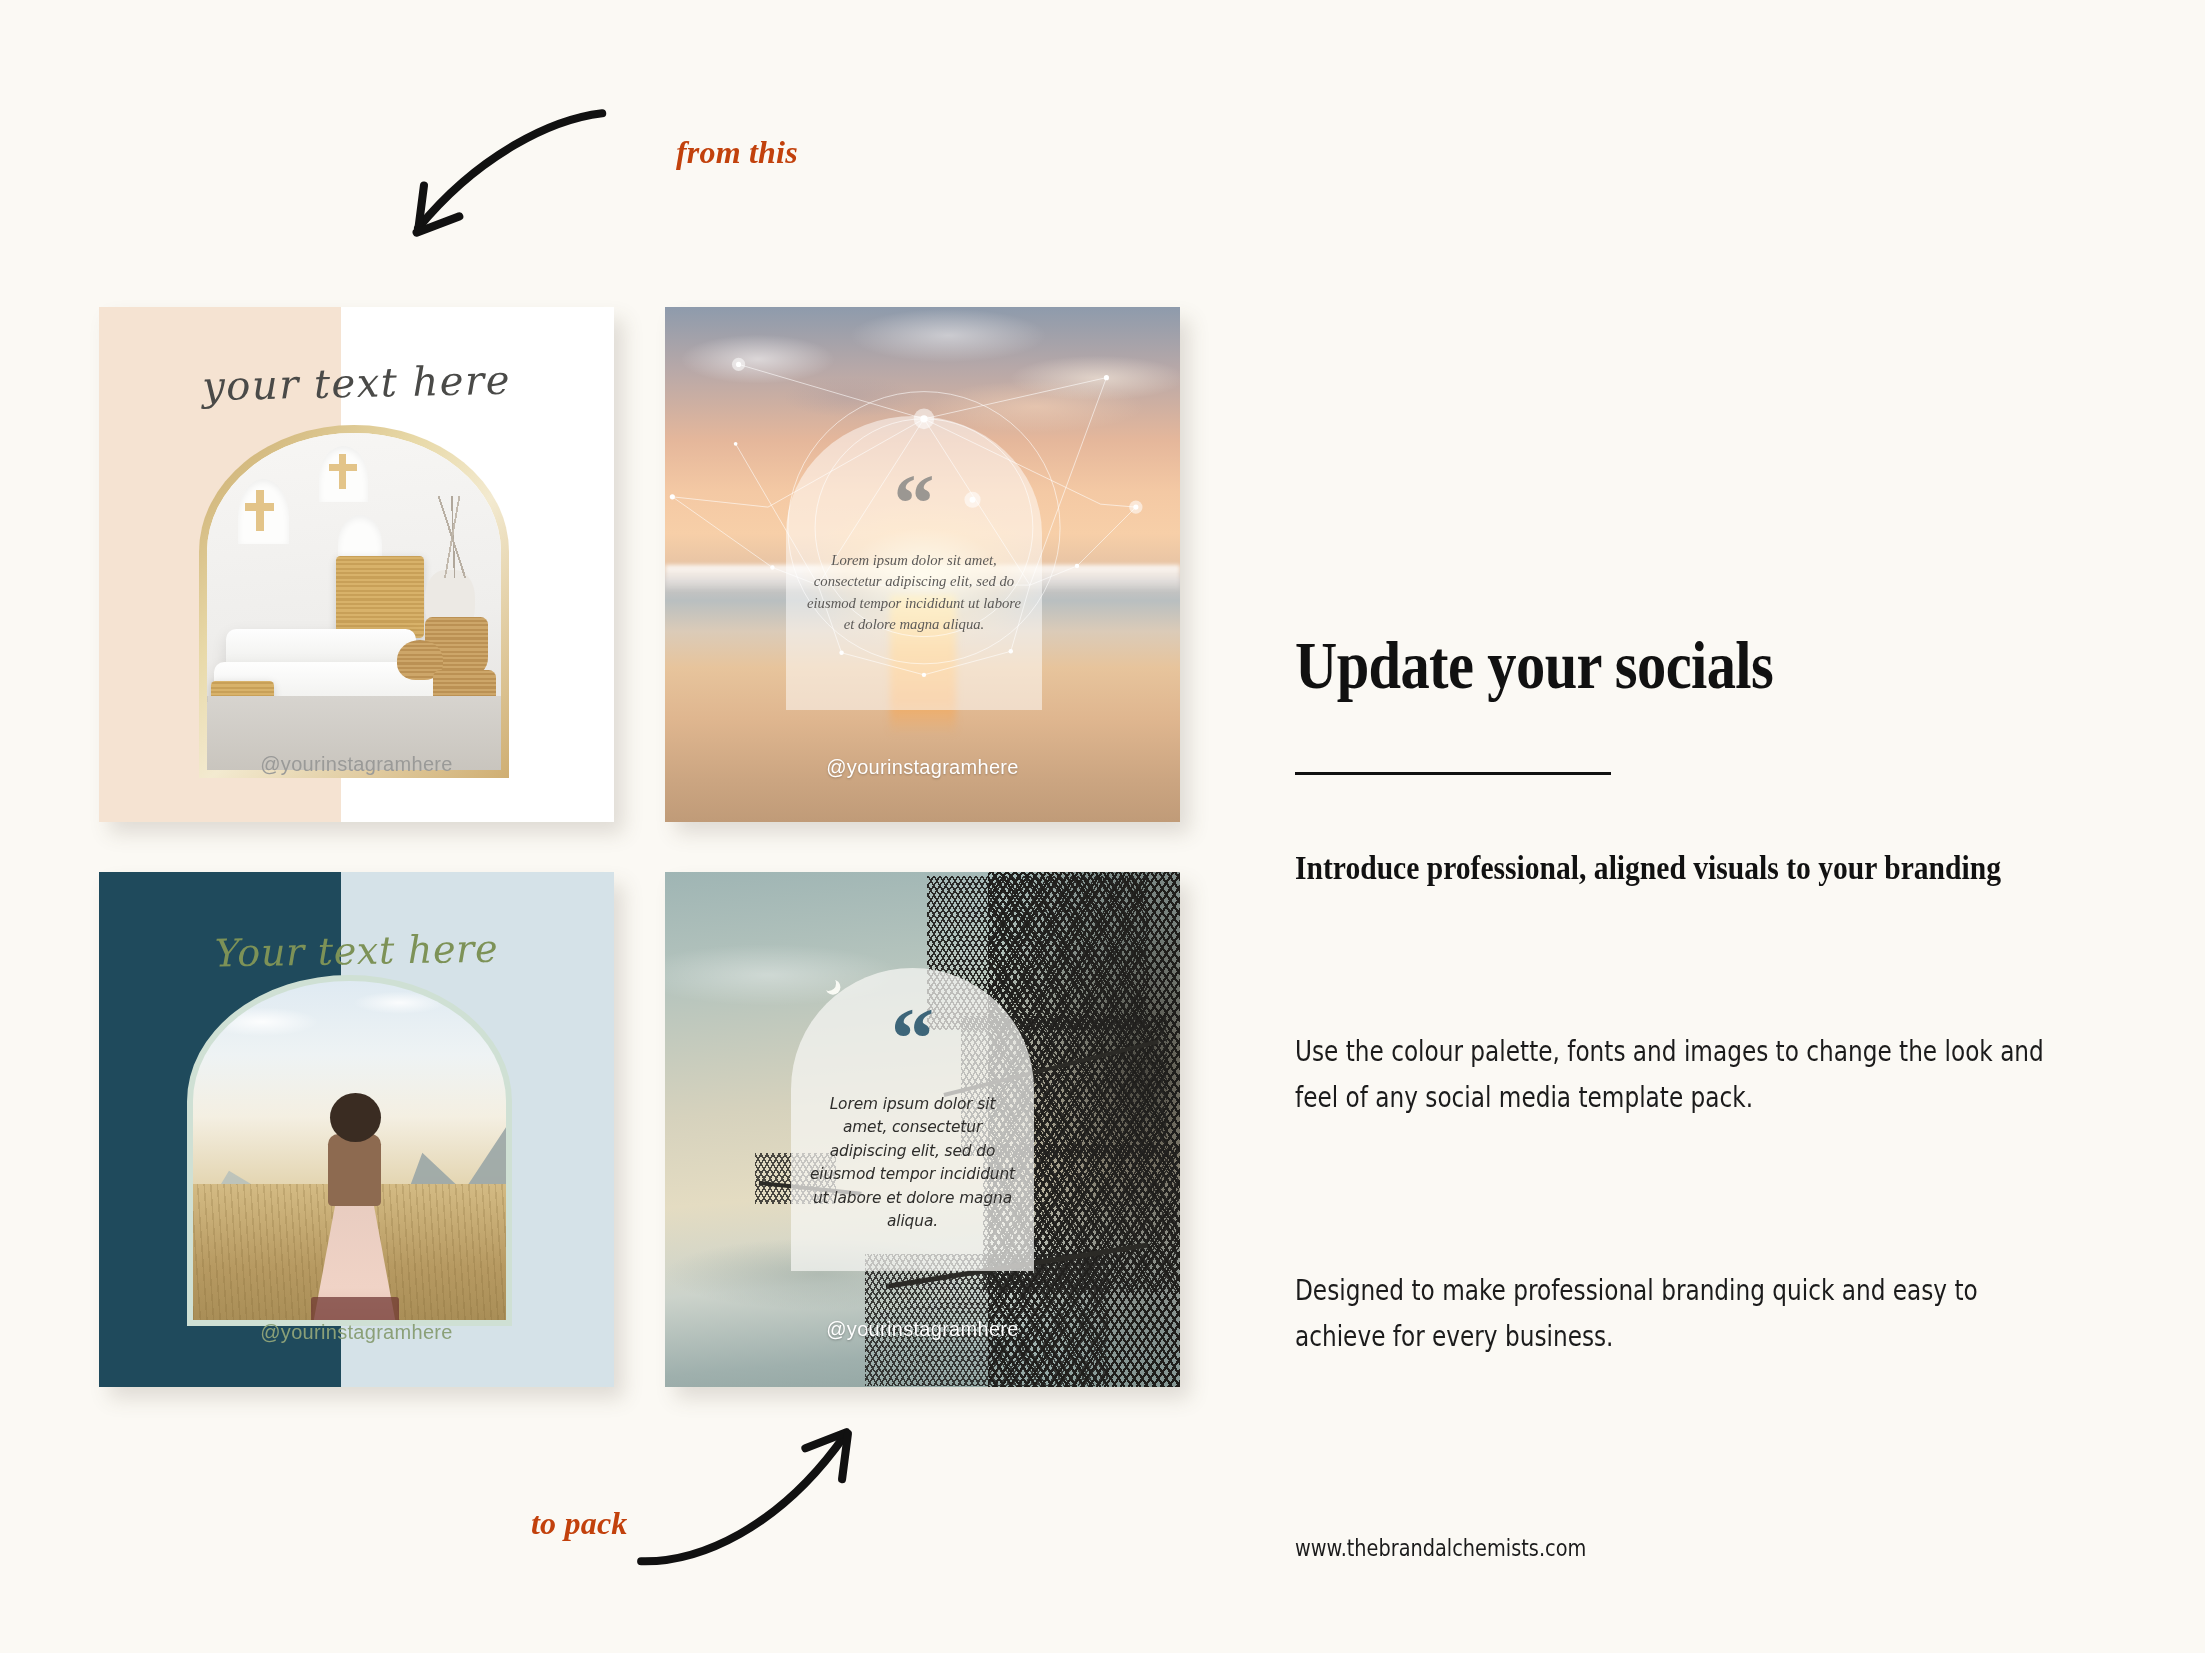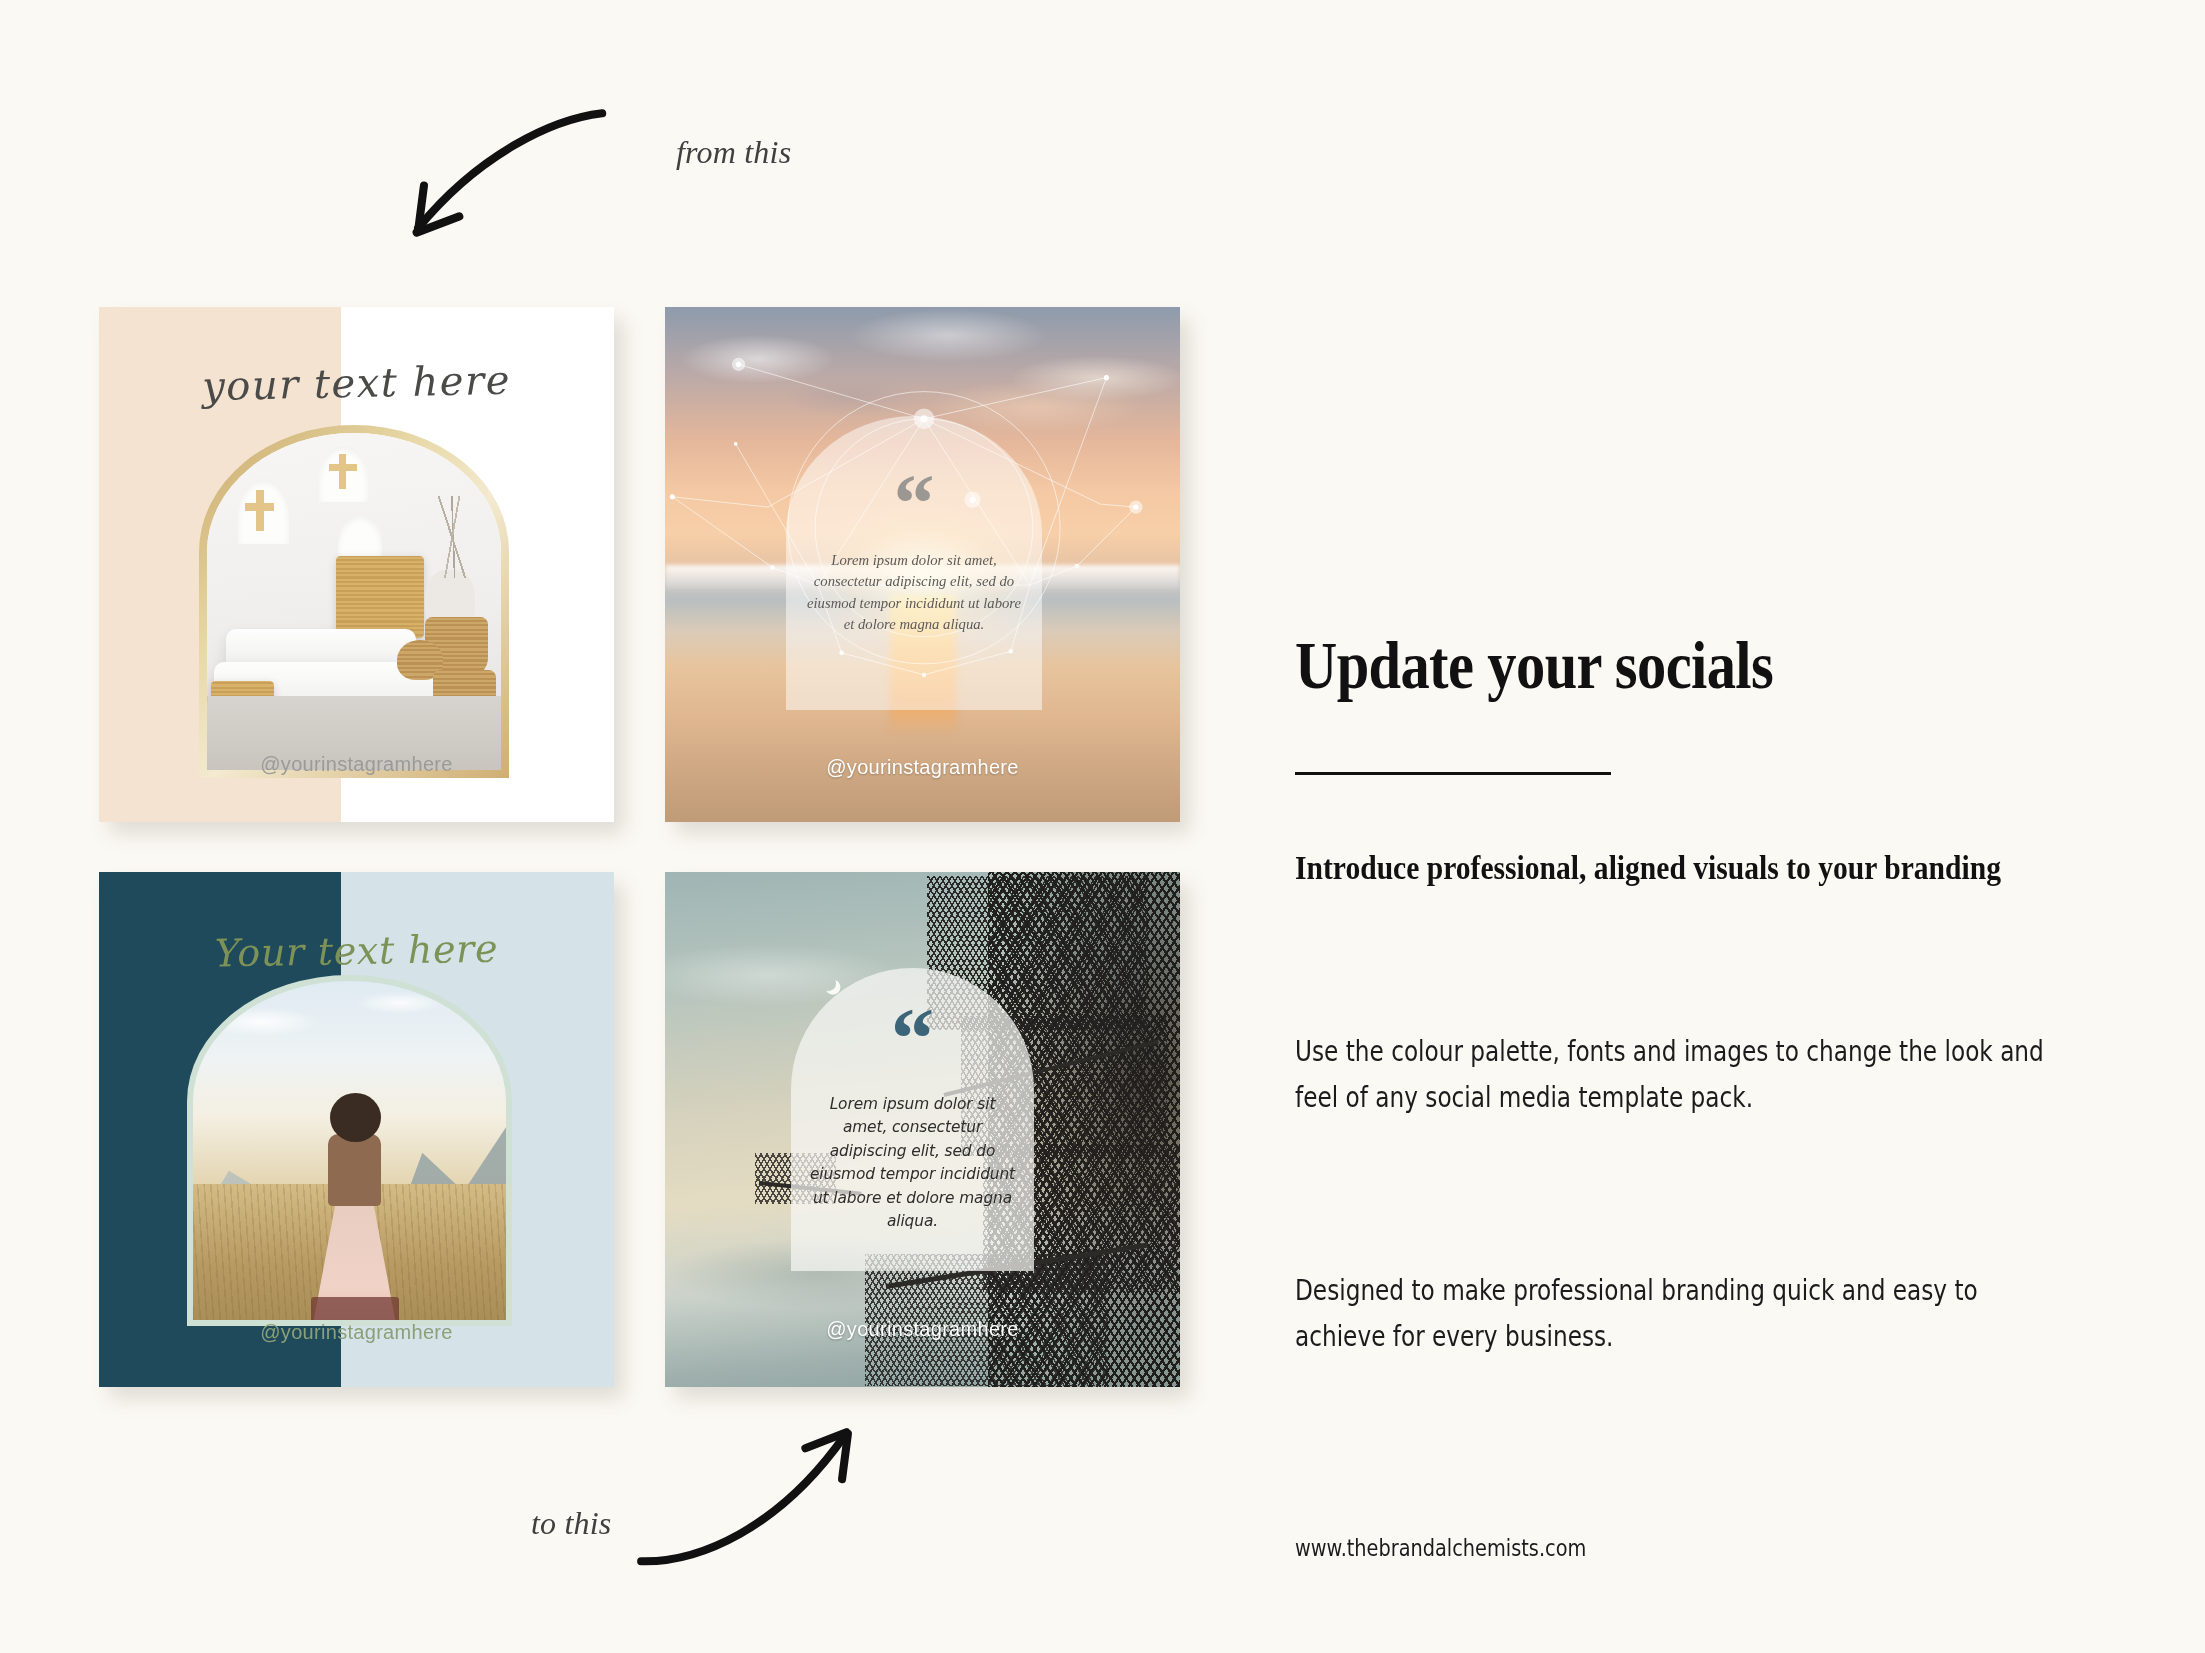--- a/index.html
+++ b/index.html
@@ -9,22 +9,22 @@
     font-family:"Liberation Sans", sans-serif;
     position:relative;
     overflow:hidden;
   }
 
   
   .anno-label{
     position:absolute;
     font-family:"Liberation Serif", serif;
     font-style:italic;
-    font-weight:400;
-    color:#404040;
+    font-weight:700;
+    color:#c2410c;
     letter-spacing:0.2px;
   }
   #from-this-label{ left:676px; top:134px; font-size:32px; }
   #to-this-label  { left:531px; top:1505px; font-size:32px; }
   .anno-arrow{ position:absolute; }
   #from-this-arrow{ left:368px; top:103px; }
   #to-this-arrow  { left:632px; top:1419px; }
 
   
   .card{
@@ -332,21 +332,21 @@
 </head>
 <body>
 
 <div class="anno-label" id="from-this-label">from this</div>
 <svg class="anno-arrow" id="from-this-arrow" width="243" height="162" viewBox="0 0 330 220">
   <path d="M318 14 C 250 22, 150 70, 68 170" fill="none" stroke="#111" stroke-width="11" stroke-linecap="round"></path>
   <path d="M68 174 L 76 112" fill="none" stroke="#111" stroke-width="11" stroke-linecap="round"></path>
   <path d="M66 176 L 124 154" fill="none" stroke="#111" stroke-width="11" stroke-linecap="round"></path>
 </svg>
 
-<div class="anno-label" id="to-this-label">to this</div>
+<div class="anno-label" id="to-this-label">to pack</div>
 <svg class="anno-arrow" id="to-this-arrow" width="250" height="154" viewBox="0 0 340 210">
   <path d="M12 194 C 90 196, 200 150, 290 22" fill="none" stroke="#111" stroke-width="11" stroke-linecap="round"></path>
   <path d="M292 18 L 236 40" fill="none" stroke="#111" stroke-width="11" stroke-linecap="round"></path>
   <path d="M294 20 L 286 82" fill="none" stroke="#111" stroke-width="11" stroke-linecap="round"></path>
 </svg>
 
 <div class="card" id="card-1">
   <div class="split-bg">
     <div class="split-left" style="width:47%;background:#f5e3d2;"></div>
     <div class="split-right" style="background:#ffffff;"></div>

